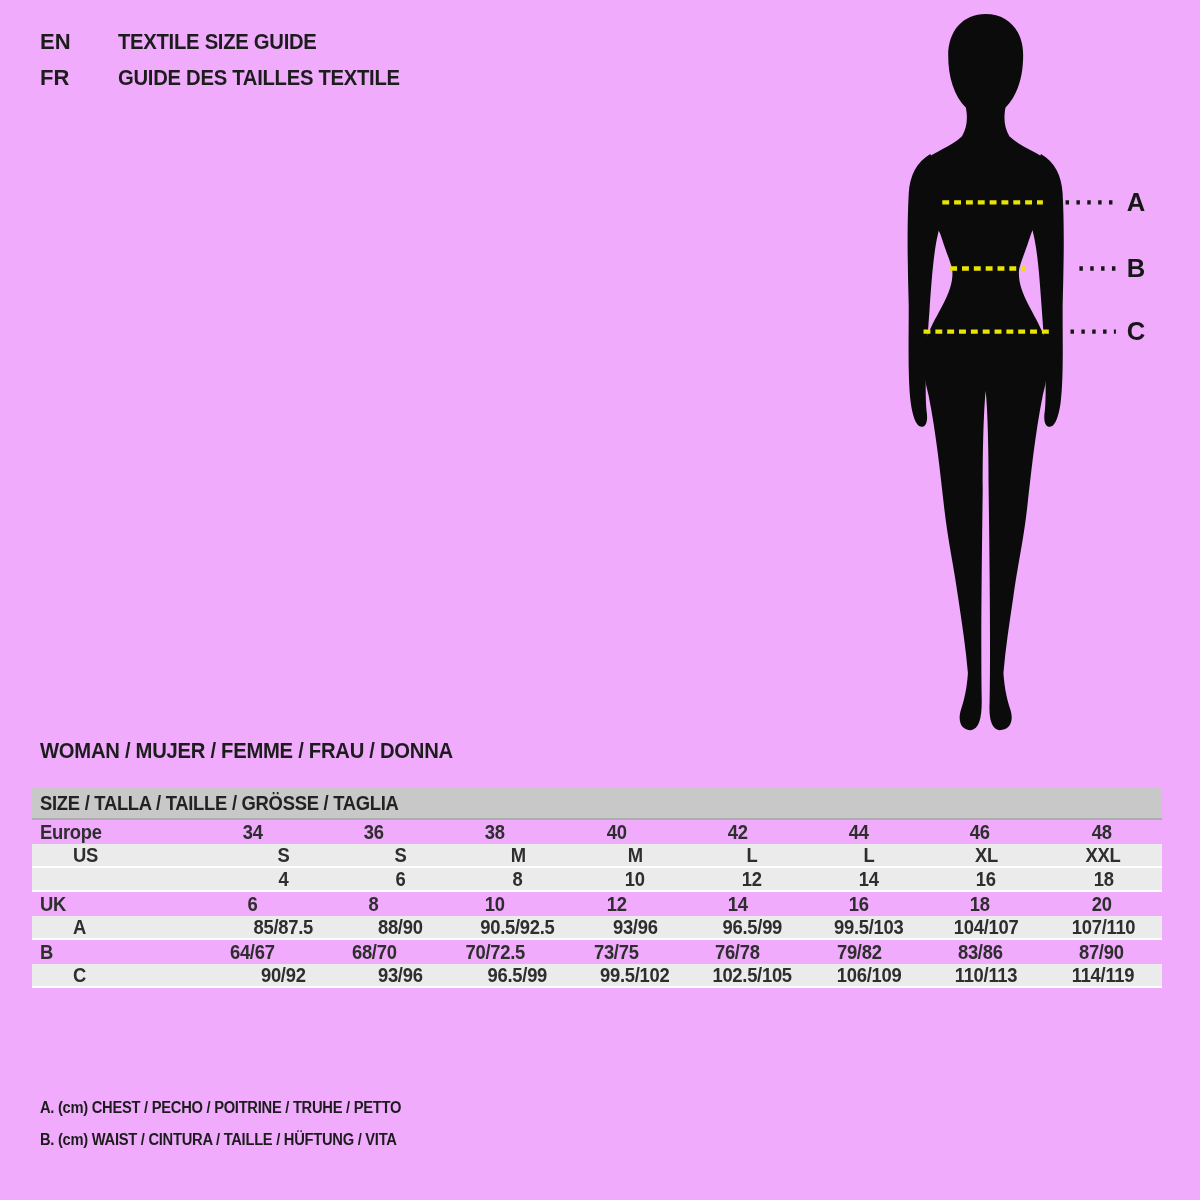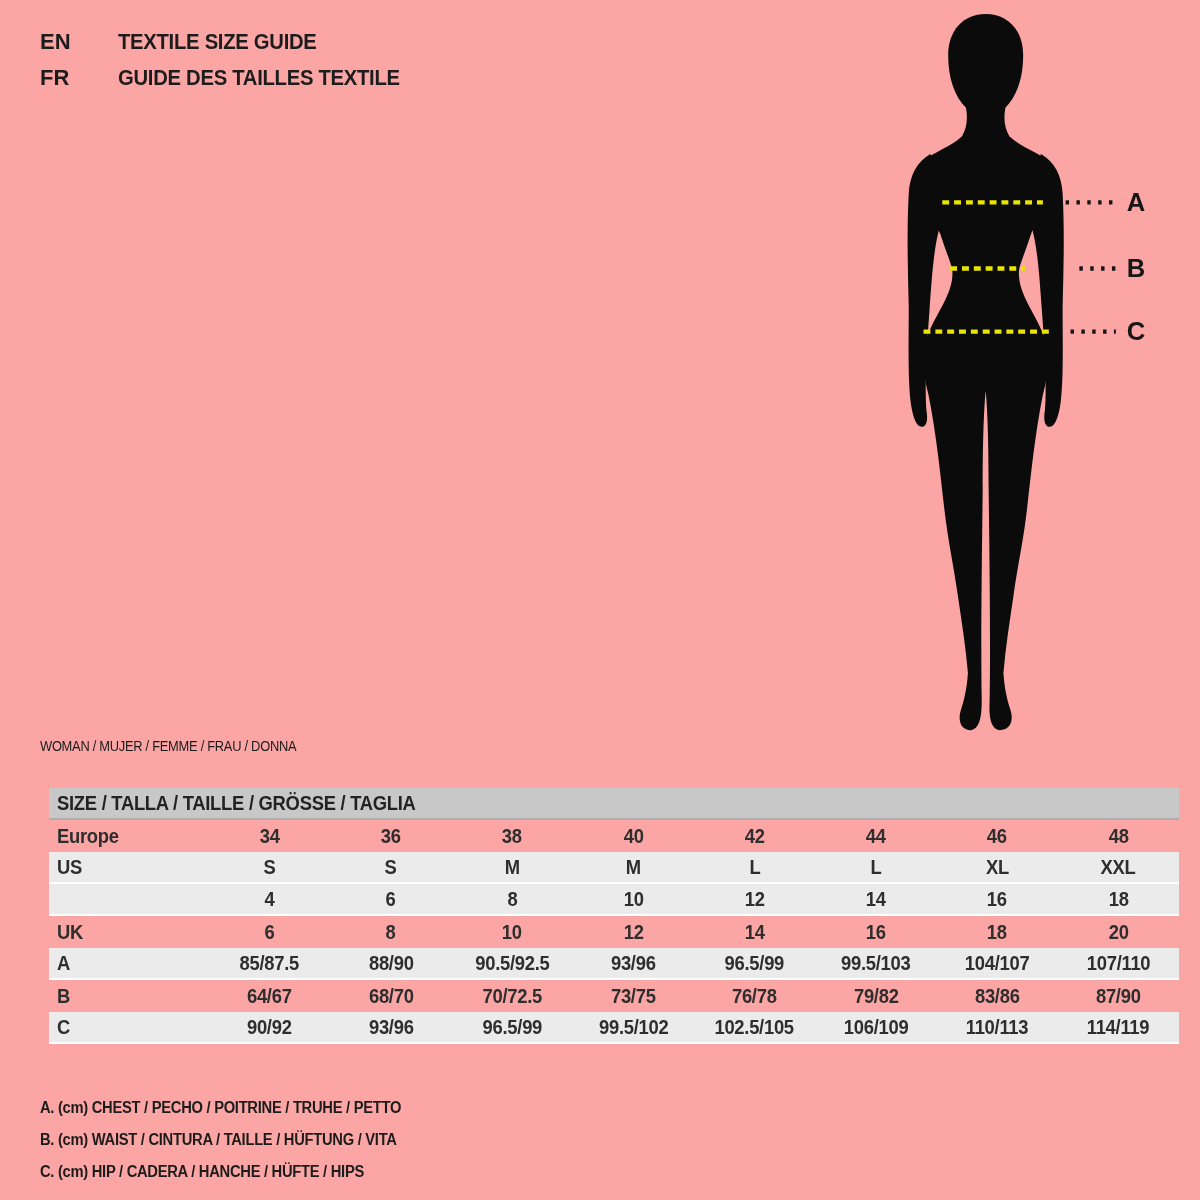--- a/index.html
+++ b/index.html
@@ -1,39 +1,39 @@
 <!DOCTYPE html>
 <html><head>
 <meta charset="utf-8">
 <style>
   html,body{margin:0;padding:0;background:#fff;}
   .page{
-    position:relative;width:1200px;height:1200px;background:#fca5a5;
+    position:relative;width:1200px;height:1200px;background:#f0abfc;
     font-family:"Liberation Sans", sans-serif;color:#1c1c1c;overflow:hidden;
   }
   .cond{display:inline-block;transform:scaleX(.92);transform-origin:0 50%;letter-spacing:-.3px;white-space:nowrap;}
   .condc{display:inline-block;transform:scaleX(.92);transform-origin:center;letter-spacing:-.3px;white-space:nowrap;}
 
   
   .lang-list{position:absolute;left:40px;top:24px;}
   .lang-row{display:flex;height:36px;align-items:center;font-weight:bold;font-size:22px;}
   .lang-row .code{width:78px;}
 
   
   .figure{position:absolute;left:875px;top:10px;width:320px;height:730px;}
 
   
-  .section-title{position:absolute;left:40px;top:738px;font-size:14px;font-weight:normal;}
-
-  
-  .size-table{position:absolute;left:49px;top:788px;width:1130px;font-size:20px;}
+  .section-title{position:absolute;left:40px;top:738px;font-size:22px;font-weight:bold;}
+
+  
+  .size-table{position:absolute;left:32px;top:788px;width:1130px;font-size:20px;}
   .thead{height:30px;line-height:30px;background:#c8c8c8;border-bottom:2px solid #aeaeae;
          padding-left:8px;font-weight:bold;color:#222;}
-  .trow{display:flex;height:32px;line-height:32px;align-items:center;color:#2e2e2e;font-weight:bold;}
-  .trow.alt{background:#ebebeb;border-bottom:2px solid #ffffff;box-sizing:border-box;}
+  .trow{display:flex;height:24px;line-height:32px;align-items:center;color:#2e2e2e;font-weight:bold;}
+  .trow.alt{background:#ebebeb;border-bottom:2px solid #ffffff;box-sizing:border-box;padding-left:33px;}
   .trow .rlabel{width:160px;padding-left:8px;box-sizing:border-box;}
   .trow .cell{flex:1;text-align:center;}
 
   
   .legend{position:absolute;left:40px;top:1092px;}
   .legend-line{height:32px;line-height:32px;font-size:16px;font-weight:bold;}
 
   svg text{font-family:"Liberation Sans", sans-serif;}
 </style>
 </head>
@@ -220,18 +220,15 @@
     </div>
   </div>
 
   <div class="legend">
     <div class="legend-line">
       <span class="cond">A. (cm) CHEST / PECHO / POITRINE / TRUHE / PETTO</span>
     </div>
     <div class="legend-line">
       <span class="cond">B. (cm) WAIST / CINTURA / TAILLE / HÜFTUNG / VITA</span>
     </div>
-    <div class="legend-line">
-      <span class="cond">C. (cm) HIP / CADERA / HANCHE / HÜFTE / HIPS</span>
-    </div>
   </div>
 
 </div>
 
 </body></html>

